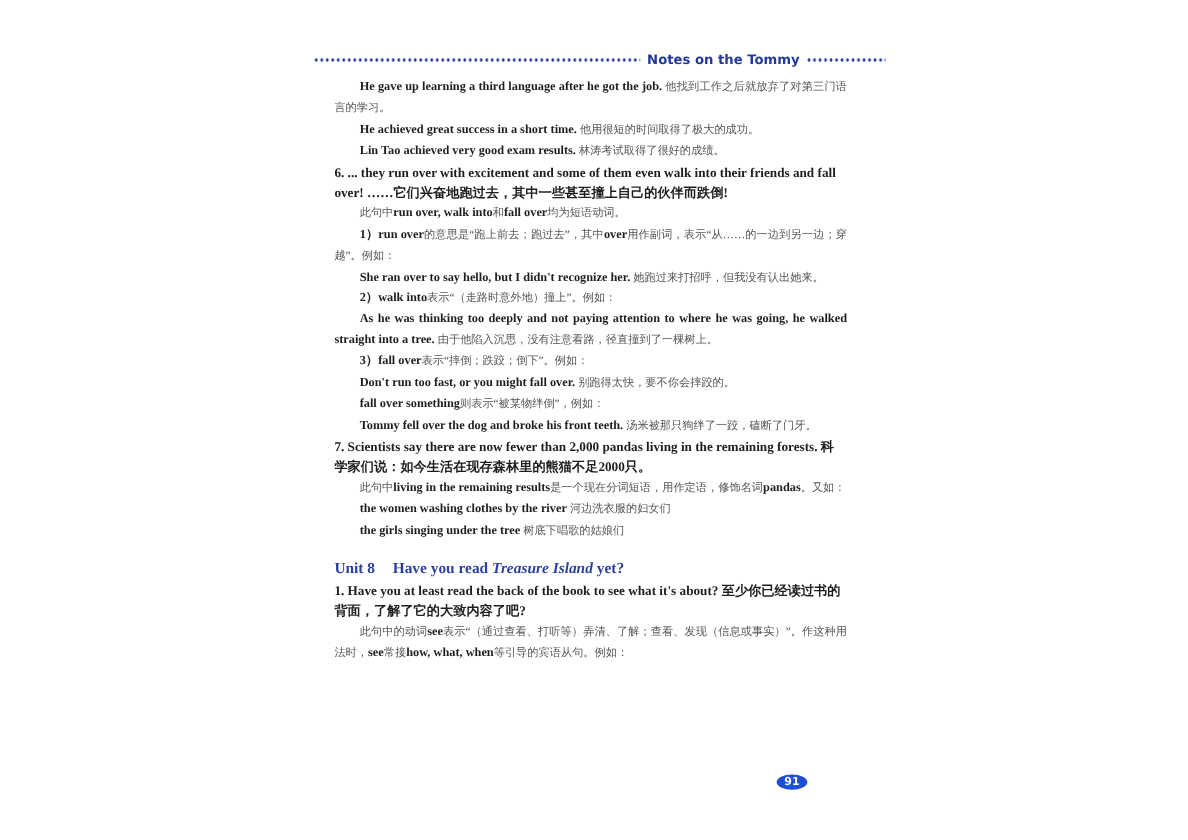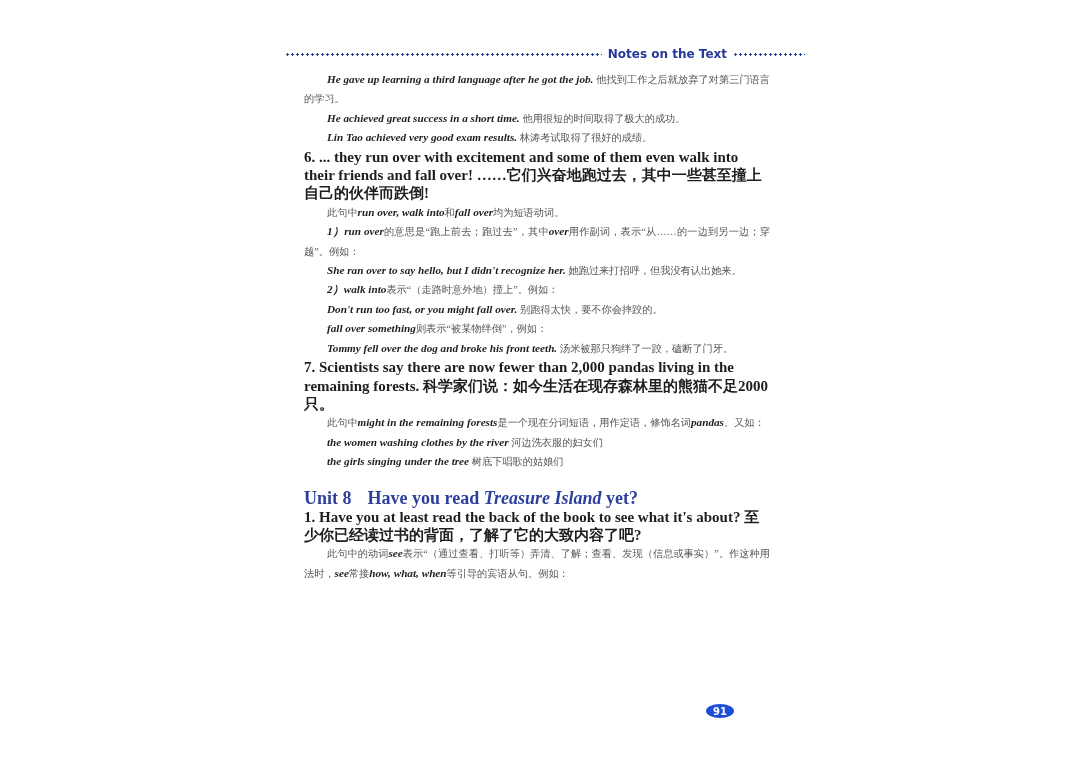--- a/index.html
+++ b/index.html
@@ -20,63 +20,65 @@
   .header-title {
     font-family:"DejaVu Sans","Liberation Sans",sans-serif; font-weight:bold;
     font-size:12px; color:#23389a; padding:0 6px; white-space:nowrap;
   }
   .content {
     position:absolute; left:304px; top:70px; width:466px;
     font-size:11.2px; line-height:18.4px;
   }
   .p { margin:0; text-align:justify; }
   .ind { text-indent:23px; }
-  .b { font-weight:bold; color:#1e1e1e;font-style:italic; }
+  .b { font-weight:bold; color:#1e1e1e; }
   .cn { color:#555; font-size:10.2px; }
   .heading {
-    font-weight:bold; color:#1e1e1e; font-size:15px; margin:0;
+    font-weight:bold; color:#1e1e1e; font-size:12px; margin:0;
   }
   .unit {
-    margin-top:16px; margin-bottom:0; font-weight:bold; font-size:18px;
+    margin-top:16px; margin-bottom:0; font-weight:bold; font-size:14px;
     color:#2c3f9c; line-height:20px;
   }
   .unit .gap { display:inline-block; width:16px; }
   .page-num {
     position:absolute; left:706px; top:704px; width:28px; height:14px;
     border-radius:50%; background:#1d4ed8; color:#fff;
     font-family:"DejaVu Sans",sans-serif; font-weight:bold; font-size:10px;
     display:flex; align-items:center; justify-content:center;
   }
 </style>
 </head>
 <body>
 
 <div class="header">
   <div class="dots"></div>
-  <span class="header-title">Notes on the Text</span>
+  <span class="header-title">Notes on the Tommy</span>
   <div class="dots right"></div>
 </div>
 
 <div class="content">
   <p class="p ind"><span class="b">He gave up learning a third language after he got the job.</span> <span class="cn">他找到工作之后就放弃了对第三门语言的学习。</span></p>
 
   <p class="p ind"><span class="b">He achieved great success in a short time.</span> <span class="cn">他用很短的时间取得了极大的成功。</span></p>
   <p class="p ind"><span class="b">Lin Tao achieved very good exam results.</span> <span class="cn">林涛考试取得了很好的成绩。</span></p>
 
   <p class="heading"><span>6.  ... they run over with excitement and some of them even walk into their friends and fall over!</span> <span>……它们兴奋地跑过去，其中一些甚至撞上自己的伙伴而跌倒!</span></p>
   <p class="p ind"><span class="cn">此句中</span><span class="b">run over, walk into</span><span class="cn">和</span><span class="b">fall over</span><span class="cn">均为短语动词。</span></p>
   <p class="p ind"><span class="b">1）run over</span><span class="cn">的意思是“跑上前去；跑过去”，其中</span><span class="b">over</span><span class="cn">用作副词，表示“从……的一边到另一边；穿越”。例如：</span></p>
   <p class="p ind"><span class="b">She ran over to say hello, but I didn't recognize her.</span> <span class="cn">她跑过来打招呼，但我没有认出她来。</span></p>
   <p class="p ind"><span class="b">2）walk into</span><span class="cn">表示“（走路时意外地）撞上”。例如：</span></p>
+  <p class="p ind"><span class="b">As he was thinking too deeply and not paying attention to where he was going, he walked straight into a tree.</span> <span class="cn">由于他陷入沉思，没有注意看路，径直撞到了一棵树上。</span></p>
+  <p class="p ind"><span class="b">3）fall over</span><span class="cn">表示“摔倒；跌跤；倒下”。例如：</span></p>
   <p class="p ind"><span class="b">Don't run too fast, or you might fall over.</span> <span class="cn">别跑得太快，要不你会摔跤的。</span></p>
   <p class="p ind"><span class="b">fall over something</span><span class="cn">则表示“被某物绊倒”，例如：</span></p>
   <p class="p ind"><span class="b">Tommy fell over the dog and broke his front teeth.</span> <span class="cn">汤米被那只狗绊了一跤，磕断了门牙。</span></p>
 
   <p class="heading"><span>7.  Scientists say there are now fewer than 2,000 pandas living in the remaining forests.</span> <span>科学家们说：如今生活在现存森林里的熊猫不足2000只。</span></p>
-  <p class="p ind"><span class="cn">此句中</span><span class="b">might in the remaining forests</span><span class="cn">是一个现在分词短语，用作定语，修饰名词</span><span class="b">pandas</span><span class="cn">。又如：</span></p>
+  <p class="p ind"><span class="cn">此句中</span><span class="b">living in the remaining results</span><span class="cn">是一个现在分词短语，用作定语，修饰名词</span><span class="b">pandas</span><span class="cn">。又如：</span></p>
   <p class="p ind"><span class="b">the women washing clothes by the river</span> <span class="cn">河边洗衣服的妇女们</span></p>
   <p class="p ind"><span class="b">the girls singing under the tree</span> <span class="cn">树底下唱歌的姑娘们</span></p>
 
   <p class="unit"><span>Unit 8</span><span class="gap"></span><span>Have you read </span><i>Treasure Island</i><span> yet?</span></p>
   <p class="heading"><span>1.  Have you at least read the back of the book to see what it's about?</span> <span>至少你已经读过书的背面，了解了它的大致内容了吧?</span></p>
   <p class="p ind"><span class="cn">此句中的动词</span><span class="b">see</span><span class="cn">表示“（通过查看、打听等）弄清、了解；查看、发现（信息或事实）”。作这种用法时，</span><span class="b">see</span><span class="cn">常接</span><span class="b">how, what, when</span><span class="cn">等引导的宾语从句。例如：</span></p>
 </div>
 
 <div class="page-num">91</div>
 

